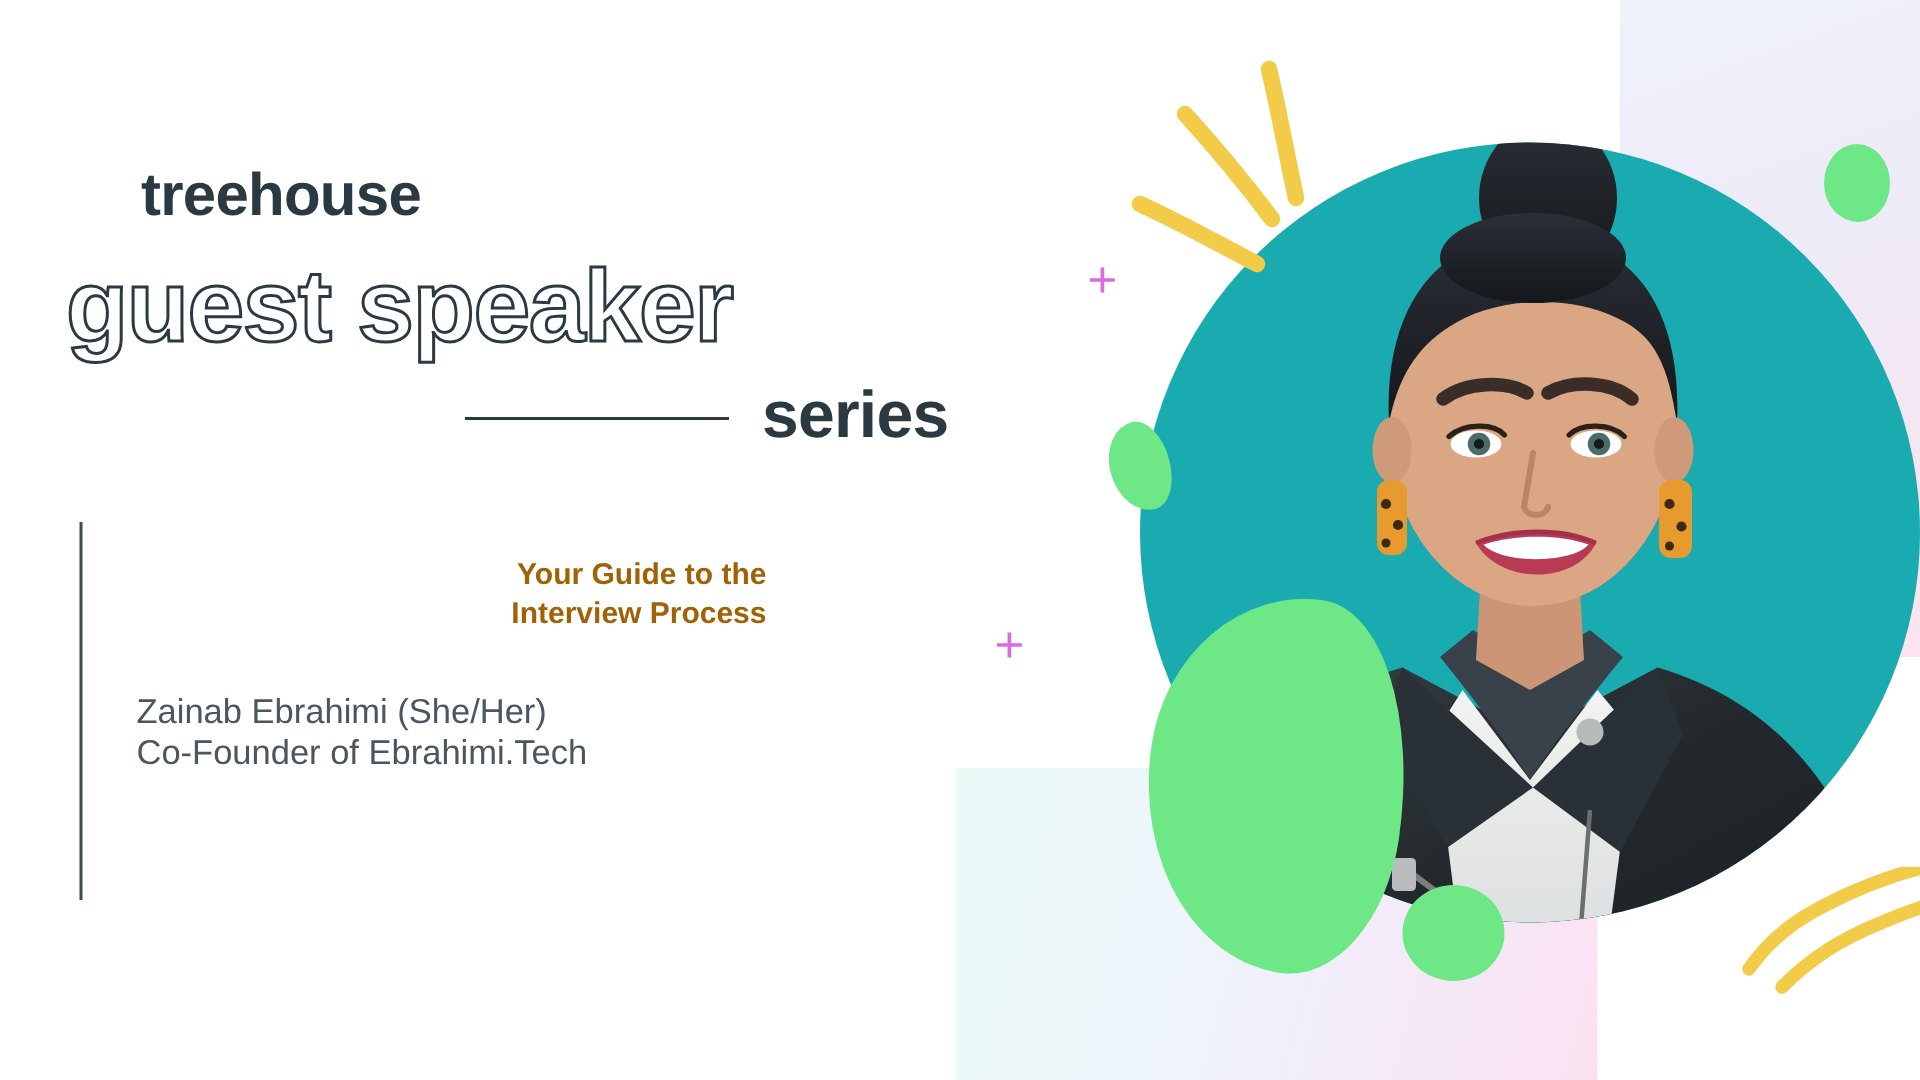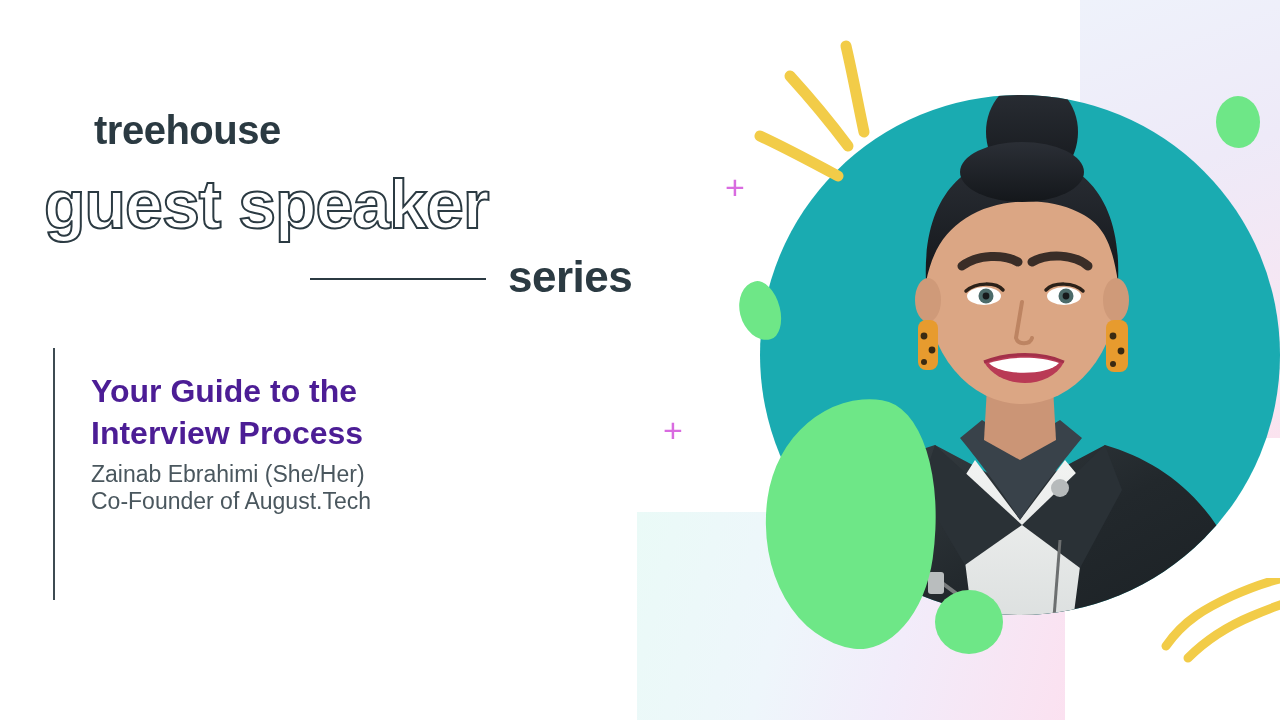--- a/index.html
+++ b/index.html
@@ -101,22 +101,22 @@
     color:#2B3A42;
   }
 
   #accent-bar {
     position:absolute; left:53px; top:348px;
     width:2px; height:252px; background:#3D4B52;
   }
 
   #talk-title {
     position:absolute; left:91px; top:370px;
-    font-size:32px; font-weight:600; line-height:1.32;
-    color:#4c1d95; width:420px;
+    font-size:20px; font-weight:600; line-height:1.32;
+    color:#a16207; width:420px;text-align:right;
   }
   #speaker-name {
     position:absolute; left:91px; top:461px;
     font-size:23px; font-weight:400; color:#4A575E;
   }
   #speaker-role {
     position:absolute; left:91px; top:488px;
     font-size:23px; font-weight:400; color:#4A575E;
   }
   #datetime {
@@ -246,16 +246,16 @@
     <div id="series-word">series</div>
 
     <div id="accent-bar"></div>
 
     <div id="talk-title">
       <span>Your Guide to the</span><br>
       <span>Interview Process</span>
     </div>
 
     <div id="speaker-name">Zainab Ebrahimi (She/Her)</div>
-    <div id="speaker-role">Co-Founder of August.Tech</div>
+    <div id="speaker-role">Co-Founder of Ebrahimi.Tech</div>
   </div>
 
 </div>
 
 </body></html>

